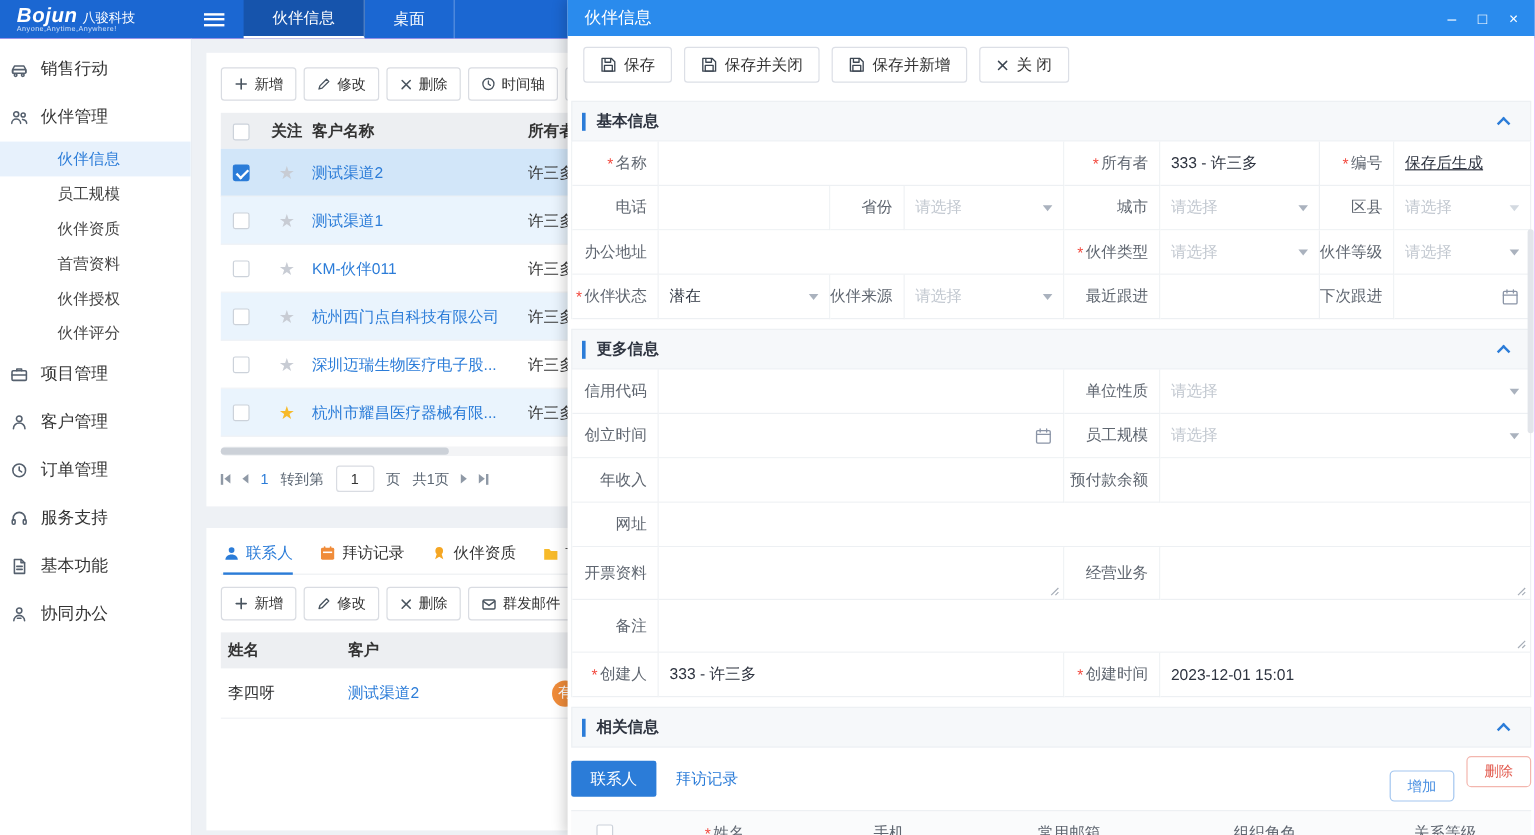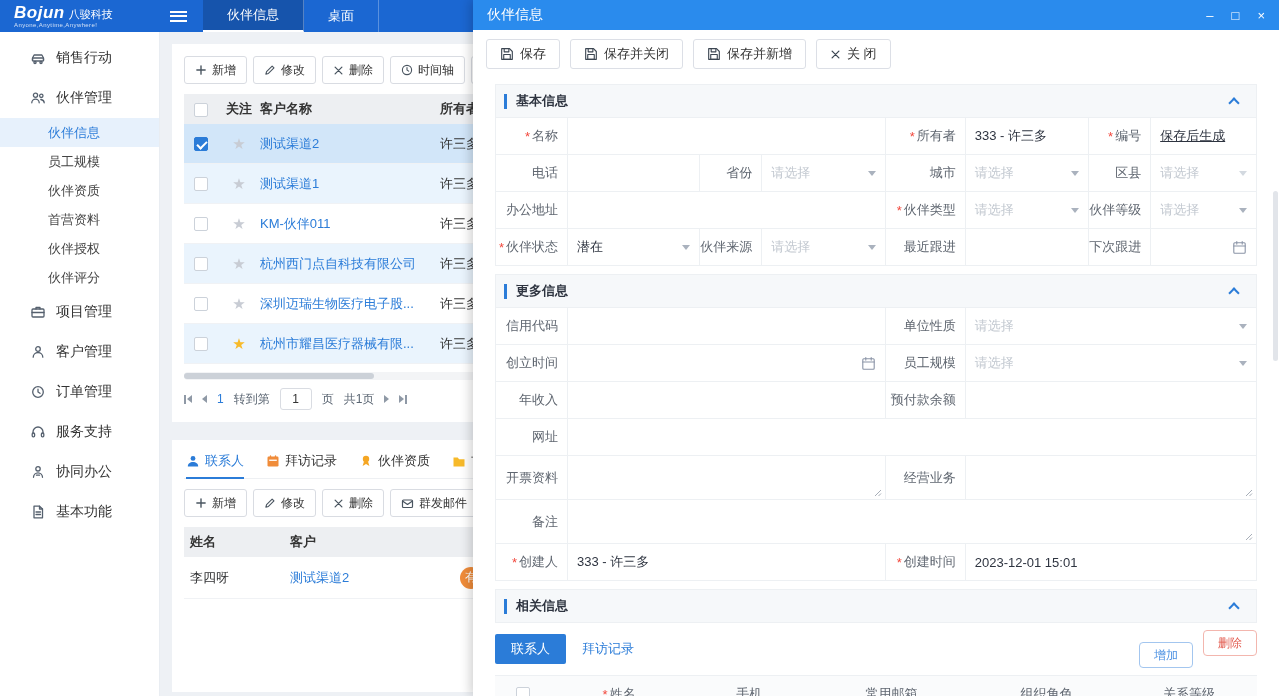--- a/index.html
+++ b/index.html
@@ -15,21 +15,21 @@
   .brand-cn { font-size:11px; }
   .tagline { font-size:6px; opacity:.8; letter-spacing:.4px; }
   .burger { width:17px; height:11px; border-top:2px solid #fff; border-bottom:2px solid #fff; position:relative; margin:0 16px 0 10px; cursor:pointer; }
   .burger::after { content:""; position:absolute; left:0; top:2.5px; width:100%; height:2px; background:#fff; }
   .top-tabs { display:flex; height:100%; }
   .ttab { display:flex; align-items:center; padding:0 24px; font-size:13px; border-right:1px solid rgba(255,255,255,.28); cursor:pointer; }
   .ttab.active { background:rgba(0,0,0,.18); border-bottom:2px solid #fff; }
 
   
   .sidebar { position:absolute; left:0; top:32px; width:160px; height:664px; background:#fff; border-right:1px solid #e9edf2; padding-top:6px; z-index:0; overflow:hidden; }
-  .nav-item { display:flex; align-items:center; gap:10px; height:40px; padding-left:30px; font-size:14px; color:#333; cursor:pointer; }
+  .nav-item { display:flex; align-items:center; gap:10px; height:40px; padding-left:8px; font-size:14px; color:#333; cursor:pointer; }
   .nav-icon { width:16px; height:16px; display:inline-flex; flex:none; }
   .nav-child { height:29px; display:flex; align-items:center; padding-left:48px; font-size:13px; color:#444; cursor:pointer; }
   .nav-child.active { background:#e7f1fc; color:#2b7cd8; }
 
   
   .workspace { position:absolute; left:160px; top:32px; width:520px; height:664px; background:#eef1f5; padding:12px; z-index:0; }
   .card { background:#fff; padding:12px; }
   .toolbar { display:flex; gap:6px; margin-bottom:10px; }
   .tbtn { display:inline-flex; align-items:center; gap:5px; height:28px; padding:0 10px; border:1px solid #d9dce2; border-radius:3px; background:#fff; font-size:12px; color:#333; white-space:nowrap; cursor:pointer; }
   .tbtn svg { flex:none; }
@@ -70,21 +70,21 @@
   .chead > div, .crow > div { padding-left:6px; }
   .badge { width:22px; height:22px; border-radius:50%; background:#f08c3a; color:#fff; font-size:12px; display:flex; align-items:center; justify-content:center; }
 
   
   .modal { position:absolute; left:473px; top:0; width:806px; height:696px; background:#fff; z-index:5; box-shadow:-3px 0 10px rgba(0,0,0,.18); display:flex; flex-direction:column; }
   .mtitle { height:30px; flex:none; background:#2a8bed; color:#fff; display:flex; align-items:center; padding:0 14px; font-size:14px; }
   .mwin { margin-left:auto; display:flex; gap:18px; font-size:13px; align-items:center; }
   .mwin span { cursor:pointer; line-height:1; }
   .mtoolbar { display:flex; gap:10px; padding:9px 13px 7px; flex:none; }
   .mbtn { display:inline-flex; align-items:center; gap:6px; height:30px; padding:0 13px; border:1px solid #dcdfe6; border-radius:3px; background:#fff; font-size:13px; color:#333; cursor:pointer; }
-  .mbody { flex:1; padding:0 22px 0; position:relative; overflow:hidden; }
+  .mbody { flex:1; padding:0 3px 0; position:relative; overflow:hidden; }
   .vthumb { position:absolute; right:1px; top:115px; width:5px; height:170px; background:#e2e5ea; border-radius:3px; cursor:pointer; }
 
   .sec { display:flex; align-items:center; height:34px; background:#f6f8fa; border:1px solid #edf0f3; margin-top:8px; }
   .sec-bar { width:3px; height:15px; background:#2b7cd8; margin:0 9px 0 8px; }
   .sec-title { font-weight:bold; font-size:13px; color:#2e3440; }
   .chev { margin-left:auto; margin-right:18px; width:8px; height:8px; border-left:2px solid #2b7cd8; border-top:2px solid #2b7cd8; transform:rotate(45deg); margin-top:4px; cursor:pointer; }
 
   .fgrid { display:grid; grid-template-columns:72px 1.5fr 62px 1.4fr 80px 1.4fr 62px 1.2fr; border-left:1px solid #edf0f3; }
   .fc { min-height:37px; border-right:1px solid #edf0f3; border-bottom:1px solid #edf0f3; display:flex; align-items:center; padding:0 9px; font-size:13px; position:relative; background:#fff; }
   .fl { justify-content:flex-end; color:#5f6670; text-align:right; white-space:nowrap; }
@@ -209,36 +209,36 @@
             <path d="M3 9.5V8a5 5 0 0 1 10 0v1.5"></path>
             <rect x="2.2" y="9" width="2.4" height="3.8" rx="1"></rect>
             <rect x="11.4" y="9" width="2.4" height="3.8" rx="1"></rect>
           </svg>
         </span>
       <span>服务支持</span>
     </div>
     <div class="nav-item">
       <span class="nav-icon">
           <svg width="16" height="16" viewBox="0 0 16 16" fill="none" stroke="#55606e" stroke-width="1.3" stroke-linecap="round" stroke-linejoin="round">
+            <path d="M4 2.2h5.5L12.5 5v8.8H4z"></path>
+            <path d="M9.5 2.2V5h3"></path>
+            <path d="M6 8h4.5M6 10.5h4.5"></path>
+          </svg>
+        </span>
+      <span>基本功能</span>
+    </div>
+    <div class="nav-item">
+      <span class="nav-icon">
+          <svg width="16" height="16" viewBox="0 0 16 16" fill="none" stroke="#55606e" stroke-width="1.3" stroke-linecap="round" stroke-linejoin="round">
             <circle cx="8" cy="4.8" r="2.2"></circle>
             <path d="M3.5 13.3c0-2.5 2-4.5 4.5-4.5s4.5 2 4.5 4.5"></path>
             <path d="M6.5 11.2h3"></path>
           </svg>
         </span>
       <span>协同办公</span>
-    </div>
-    <div class="nav-item">
-      <span class="nav-icon">
-          <svg width="16" height="16" viewBox="0 0 16 16" fill="none" stroke="#55606e" stroke-width="1.3" stroke-linecap="round" stroke-linejoin="round">
-            <path d="M4 2.2h5.5L12.5 5v8.8H4z"></path>
-            <path d="M9.5 2.2V5h3"></path>
-            <path d="M6 8h4.5M6 10.5h4.5"></path>
-          </svg>
-        </span>
-      <span>基本功能</span>
     </div>
   </aside>
 
   <main class="workspace">
 
     <section class="card">
       <div class="toolbar">
         <button class="tbtn">
           <svg width="12" height="12" viewBox="0 0 13 13" fill="none" stroke="#4a5560" stroke-width="1.5" stroke-linecap="round">
               <path d="M6.5 2v9M2 6.5h9"></path>

